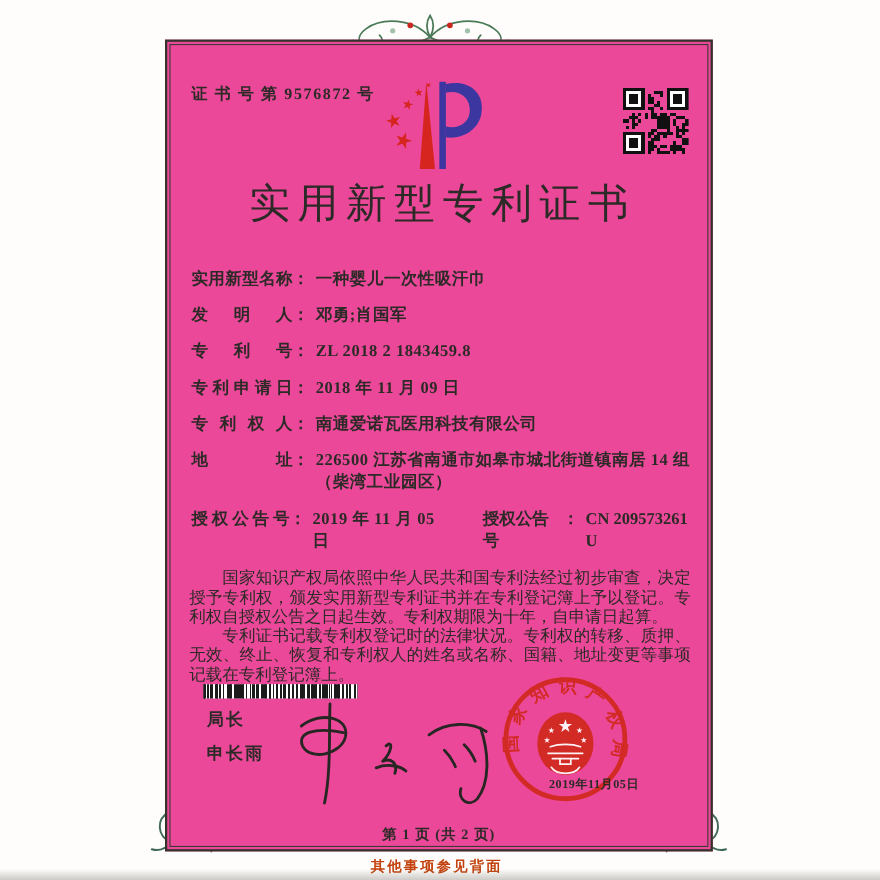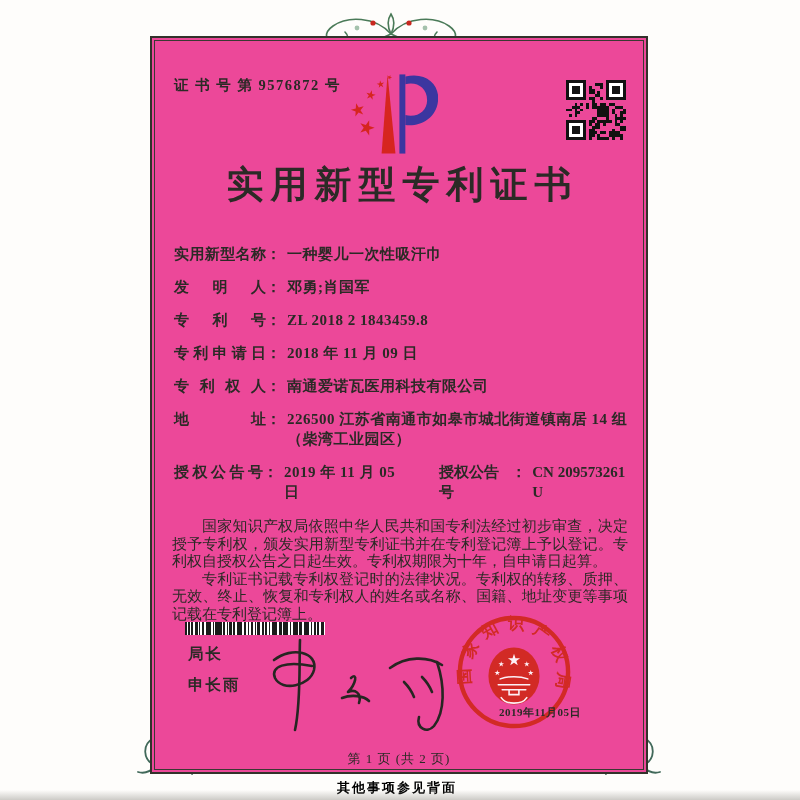--- a/index.html
+++ b/index.html
@@ -13,21 +13,21 @@
   .photo::after{content:"";position:absolute;left:0;right:0;bottom:0;height:10px;
     background:linear-gradient(180deg,rgba(0,0,0,0) 0%,rgba(130,128,120,.40) 100%);pointer-events:none;}
   .frame{position:absolute;left:150px;top:36px;width:494px;height:734px;
     border:2px solid #33322b;background:#ec4899;}
   .frame-inner{position:absolute;inset:2px;border:1px solid #3a3932;pointer-events:none;}
   .cert-no{position:absolute;left:22px;top:38px;font-size:14.5px;font-weight:600;letter-spacing:1.5px;}
   .logo{position:absolute;left:192px;top:32px;width:94px;height:88px;}
   .qr{position:absolute;left:414px;top:42px;width:60px;height:60px;}
   .qr svg{width:100%;height:100%;}
   .title{position:absolute;left:0;top:122px;width:100%;text-align:center;
-    font-size:37px;font-weight:700;letter-spacing:7px;text-indent:7px;}
+    font-size:37px;font-weight:400;letter-spacing:7px;text-indent:7px;}
   .fields{position:absolute;left:22px;top:206px;width:462px;font-size:15px;font-weight:600;line-height:20px;}
   .frow{display:flex;margin-bottom:13px;}
   .flabel{display:inline-block;width:92px;text-align:justify;text-align-last:justify;text-justify:inter-character;white-space:nowrap;}
   .fcolon{display:inline-block;margin-right:6px;}
   .fvalue{flex:0 1 auto;max-width:348px;letter-spacing:.5px;}
   .grant-row{display:flex;}
   .grant-row .g2{margin-left:28px;display:flex;}
   .body-text{position:absolute;left:20px;top:464px;width:456px;
     font-size:15px;line-height:17.6px;text-align:justify;font-weight:500;margin-top:16px;}
   .body-text p{margin:0;text-indent:2em;}
@@ -36,23 +36,23 @@
       repeating-linear-gradient(90deg,#1b1b1b 0 1.5px,rgba(0,0,0,0) 1.5px 3.5px),
       repeating-linear-gradient(90deg,#1b1b1b 0 1px,rgba(0,0,0,0) 1px 6px),
       repeating-linear-gradient(90deg,#1b1b1b 0 2px,rgba(0,0,0,0) 2px 11px);}
   .boss-title{position:absolute;left:36px;top:606px;font-size:15.5px;font-weight:600;letter-spacing:2px;}
   .boss-name{position:absolute;left:36px;top:637px;font-size:15.5px;font-weight:600;letter-spacing:2px;font-family:Liberation Mono, monospace;}
   .signature{position:absolute;left:102px;top:590px;width:225px;height:118px;}
   .seal{position:absolute;left:303px;top:575px;width:118px;height:118px;opacity:.92;}
   .seal-date{position:absolute;left:295px;top:667px;width:134px;text-align:right;
     font-size:11px;font-weight:700;letter-spacing:.5px;}
   .page-footer{position:absolute;left:0;top:712px;width:100%;text-align:center;
-    font-size:13px;font-weight:400;letter-spacing:1px;}
+    font-size:13px;font-weight:700;letter-spacing:1px;}
   .back-note{position:absolute;left:150px;top:779px;width:494px;text-align:center;
-    font-size:13px;font-weight:700;letter-spacing:2px;color:#000000;}
+    font-size:13px;font-weight:700;letter-spacing:2px;color:#c2410c;}
   .orn-top{position:absolute;left:295px;top:8px;width:192px;height:48px;}
   .orn-bl{position:absolute;left:134px;top:680px;width:66px;height:96px;}
   .orn-br{position:absolute;left:598px;top:680px;width:66px;height:96px;transform:scaleX(-1);}
 </style>
 </head>
 <body>
 
 <div class="photo">
 
   <svg class="orn-top" viewBox="0 0 192 48">

